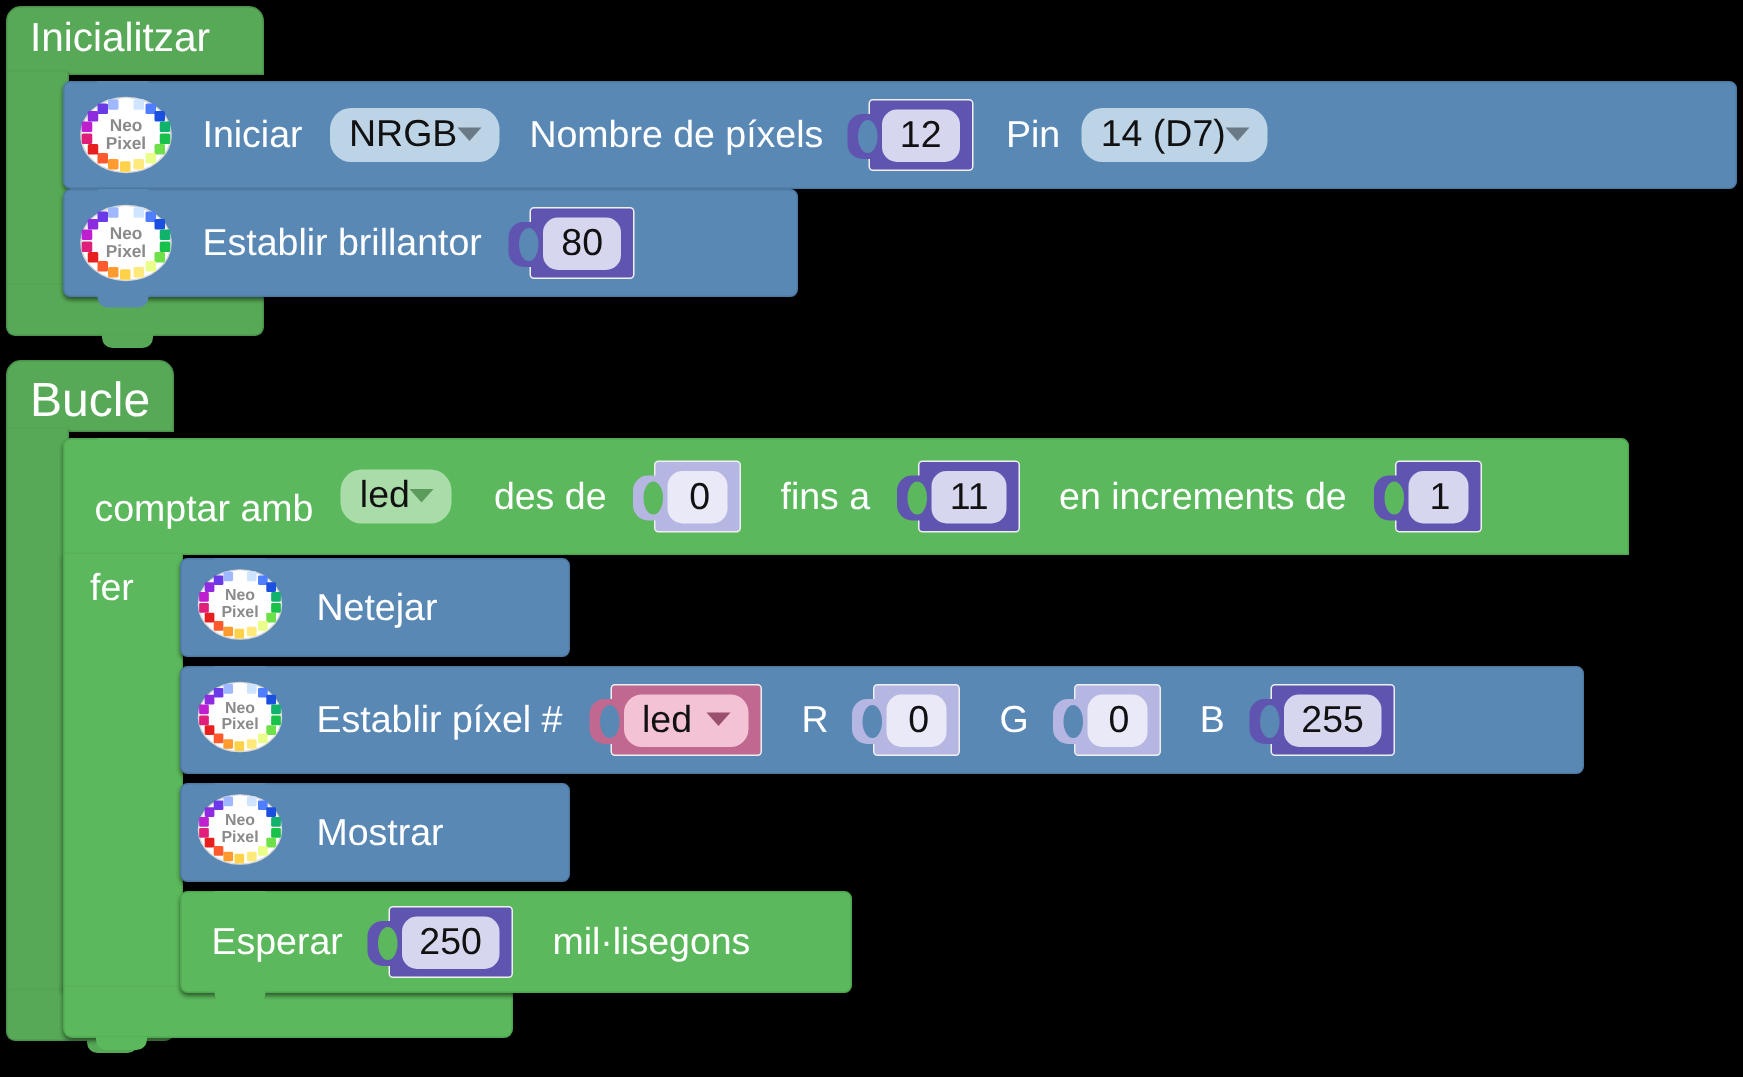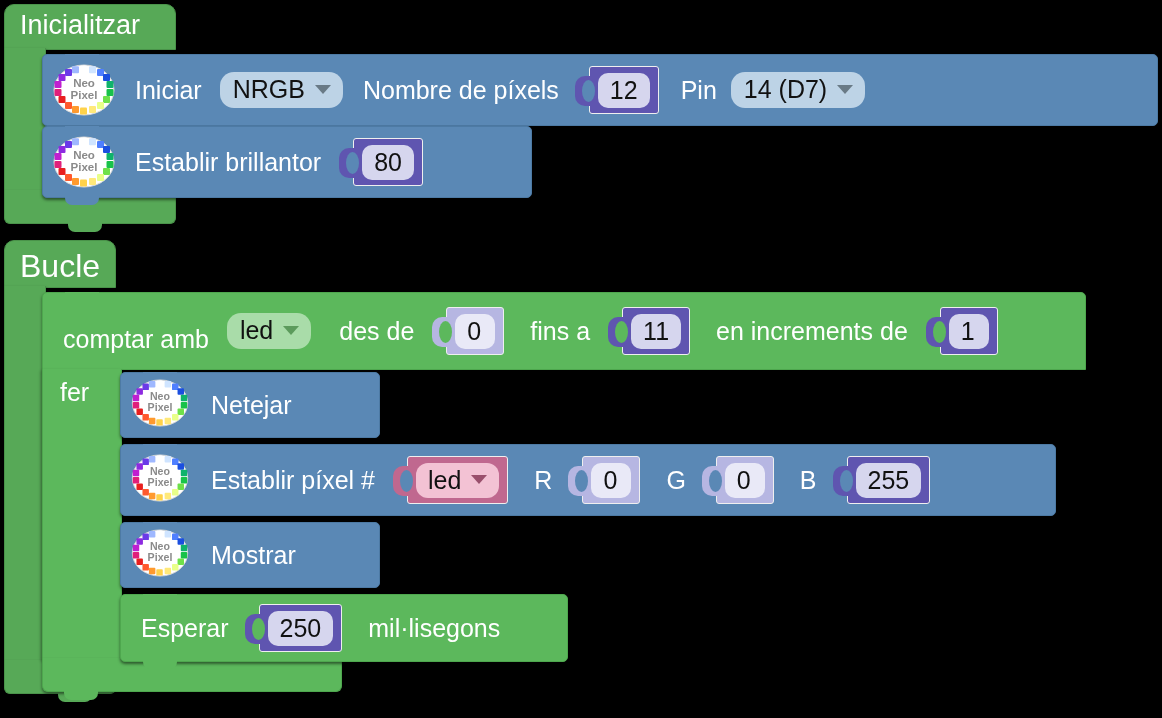--- a/index.html
+++ b/index.html
@@ -38,21 +38,21 @@
   }
 
   .lbl{white-space:nowrap;color:#fff;}
 
   
   .npx{width:62px;height:52px;flex:0 0 62px;position:relative;margin:0 4px 0 10px;}
   .npx svg{display:block;}
 
   
   .dd{
-    display:inline-flex;align-items:center;gap:10px;
+    display:inline-flex;align-items:center;
     border-radius:14px;
     padding:3px 12px 4px 13px;
     font-size:25px;color:#111;line-height:1.15;
   }
   .dd.blue-f{background:#bdd3e6;}
   .dd.green-f{background:#a9dca9;}
   .dd .tri{width:0;height:0;border-left:8px solid transparent;border-right:8px solid transparent;border-top:9px solid #5a6a74;opacity:.85;}
   .dd.green-f .tri{border-top-color:#4f8f4f;}
 
   
@@ -76,21 +76,21 @@
     border-radius:50%;
   }
   .val.dark .tab:after{background:#5a88b5;}
   .val.light .tab:after{background:#5a88b5;}
   .val.pink .tab:after{background:#5a88b5;}
   .val.on-green .tab:after{background:#5cb85c;}
 
   .numfield{
     background:#d6d6ee;border-radius:10px;
     font-size:25px;color:#111;
-    padding:2px 12px 3px;margin:21px 8px;min-width:16px;text-align:left;line-height:1.2;
+    padding:2px 12px 3px;margin:21px 8px;min-width:16px;text-align:right;line-height:1.2;
   }
   .val.light .numfield{background:#e9e9f7;}
   .val.pink .pinkfield{
     background:#f3c2d4;border-radius:12px;font-size:25px;color:#111;
     padding:2px 12px 3px;margin:5px 8px;display:inline-flex;align-items:center;gap:10px;line-height:1.2;
   }
   .val.pink .pinkfield .tri{width:0;height:0;border-left:8px solid transparent;border-right:8px solid transparent;border-top:9px solid #9a4f6c;}
 
   
   .bump{

